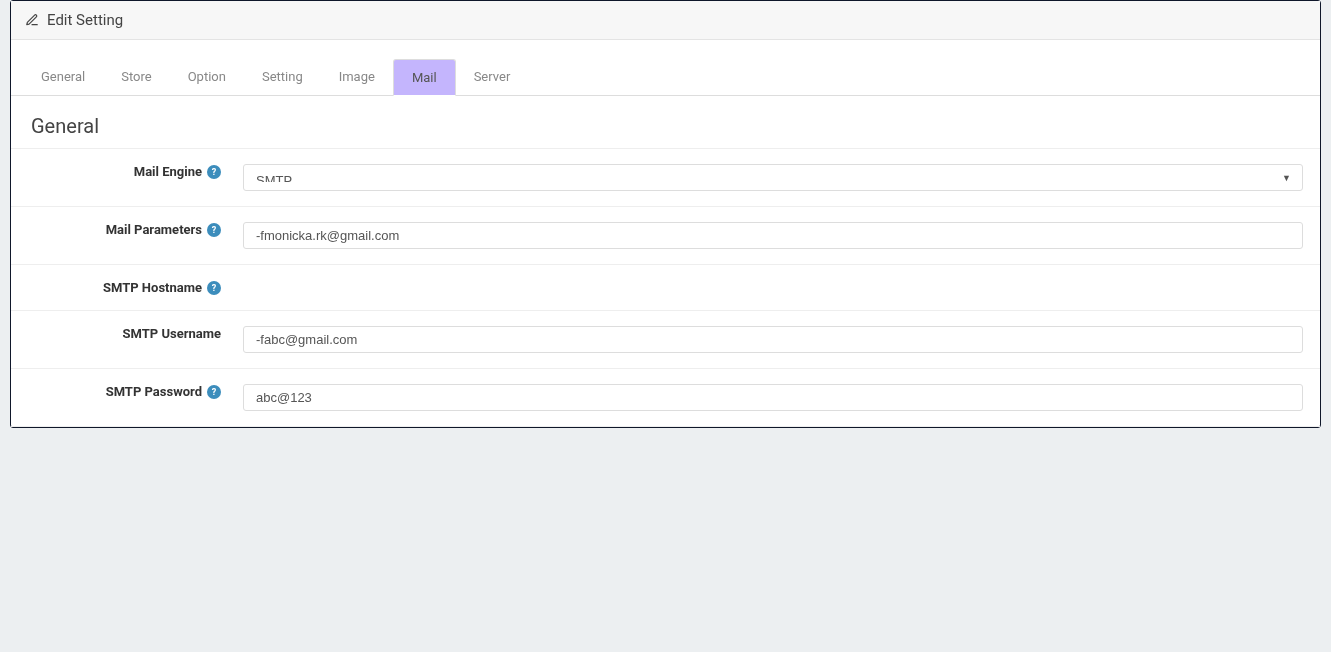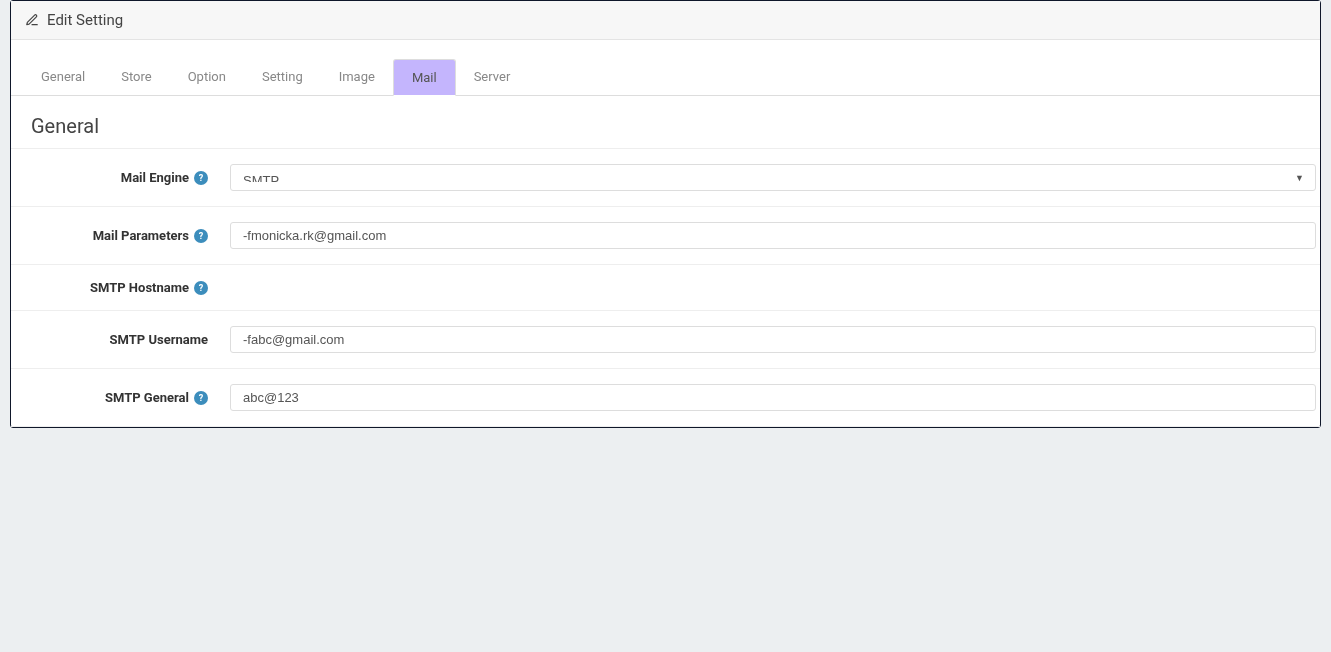--- a/index.html
+++ b/index.html
@@ -57,22 +57,22 @@
     .section-title {
       font-size: 20px;
       font-weight: 400;
       color: #444;
       padding: 18px 20px 10px 20px;
       border-bottom: 1px solid #eee;
     }
     .form-row {
       display: flex;
       border-bottom: 1px solid #eee;
-      padding: 15px 4px;
-      align-items: center;
+      padding: 15px 17px;
+      align-items: flex-start;
     }
     .label-col {
       width: 215px;
       text-align: right;
       padding-right: 22px;
       font-size: 13px;
       font-weight: 700;
       color: #333;
       display: flex;
       align-items: center;
@@ -189,21 +189,21 @@
       <div class="label-col">
         <span>SMTP Username</span>
       </div>
       <div class="input-col">
         <input type="text" class="form-control" value="-fabc@gmail.com" style="">
       </div>
     </div>
 
     <div class="form-row">
       <div class="label-col">
-        <span>SMTP General</span>
+        <span>SMTP Password</span>
         <span class="help-icon">?</span>
       </div>
       <div class="input-col">
         <input type="text" class="form-control" value="abc@123" style="">
       </div>
     </div>
 
 
 
   </div>

